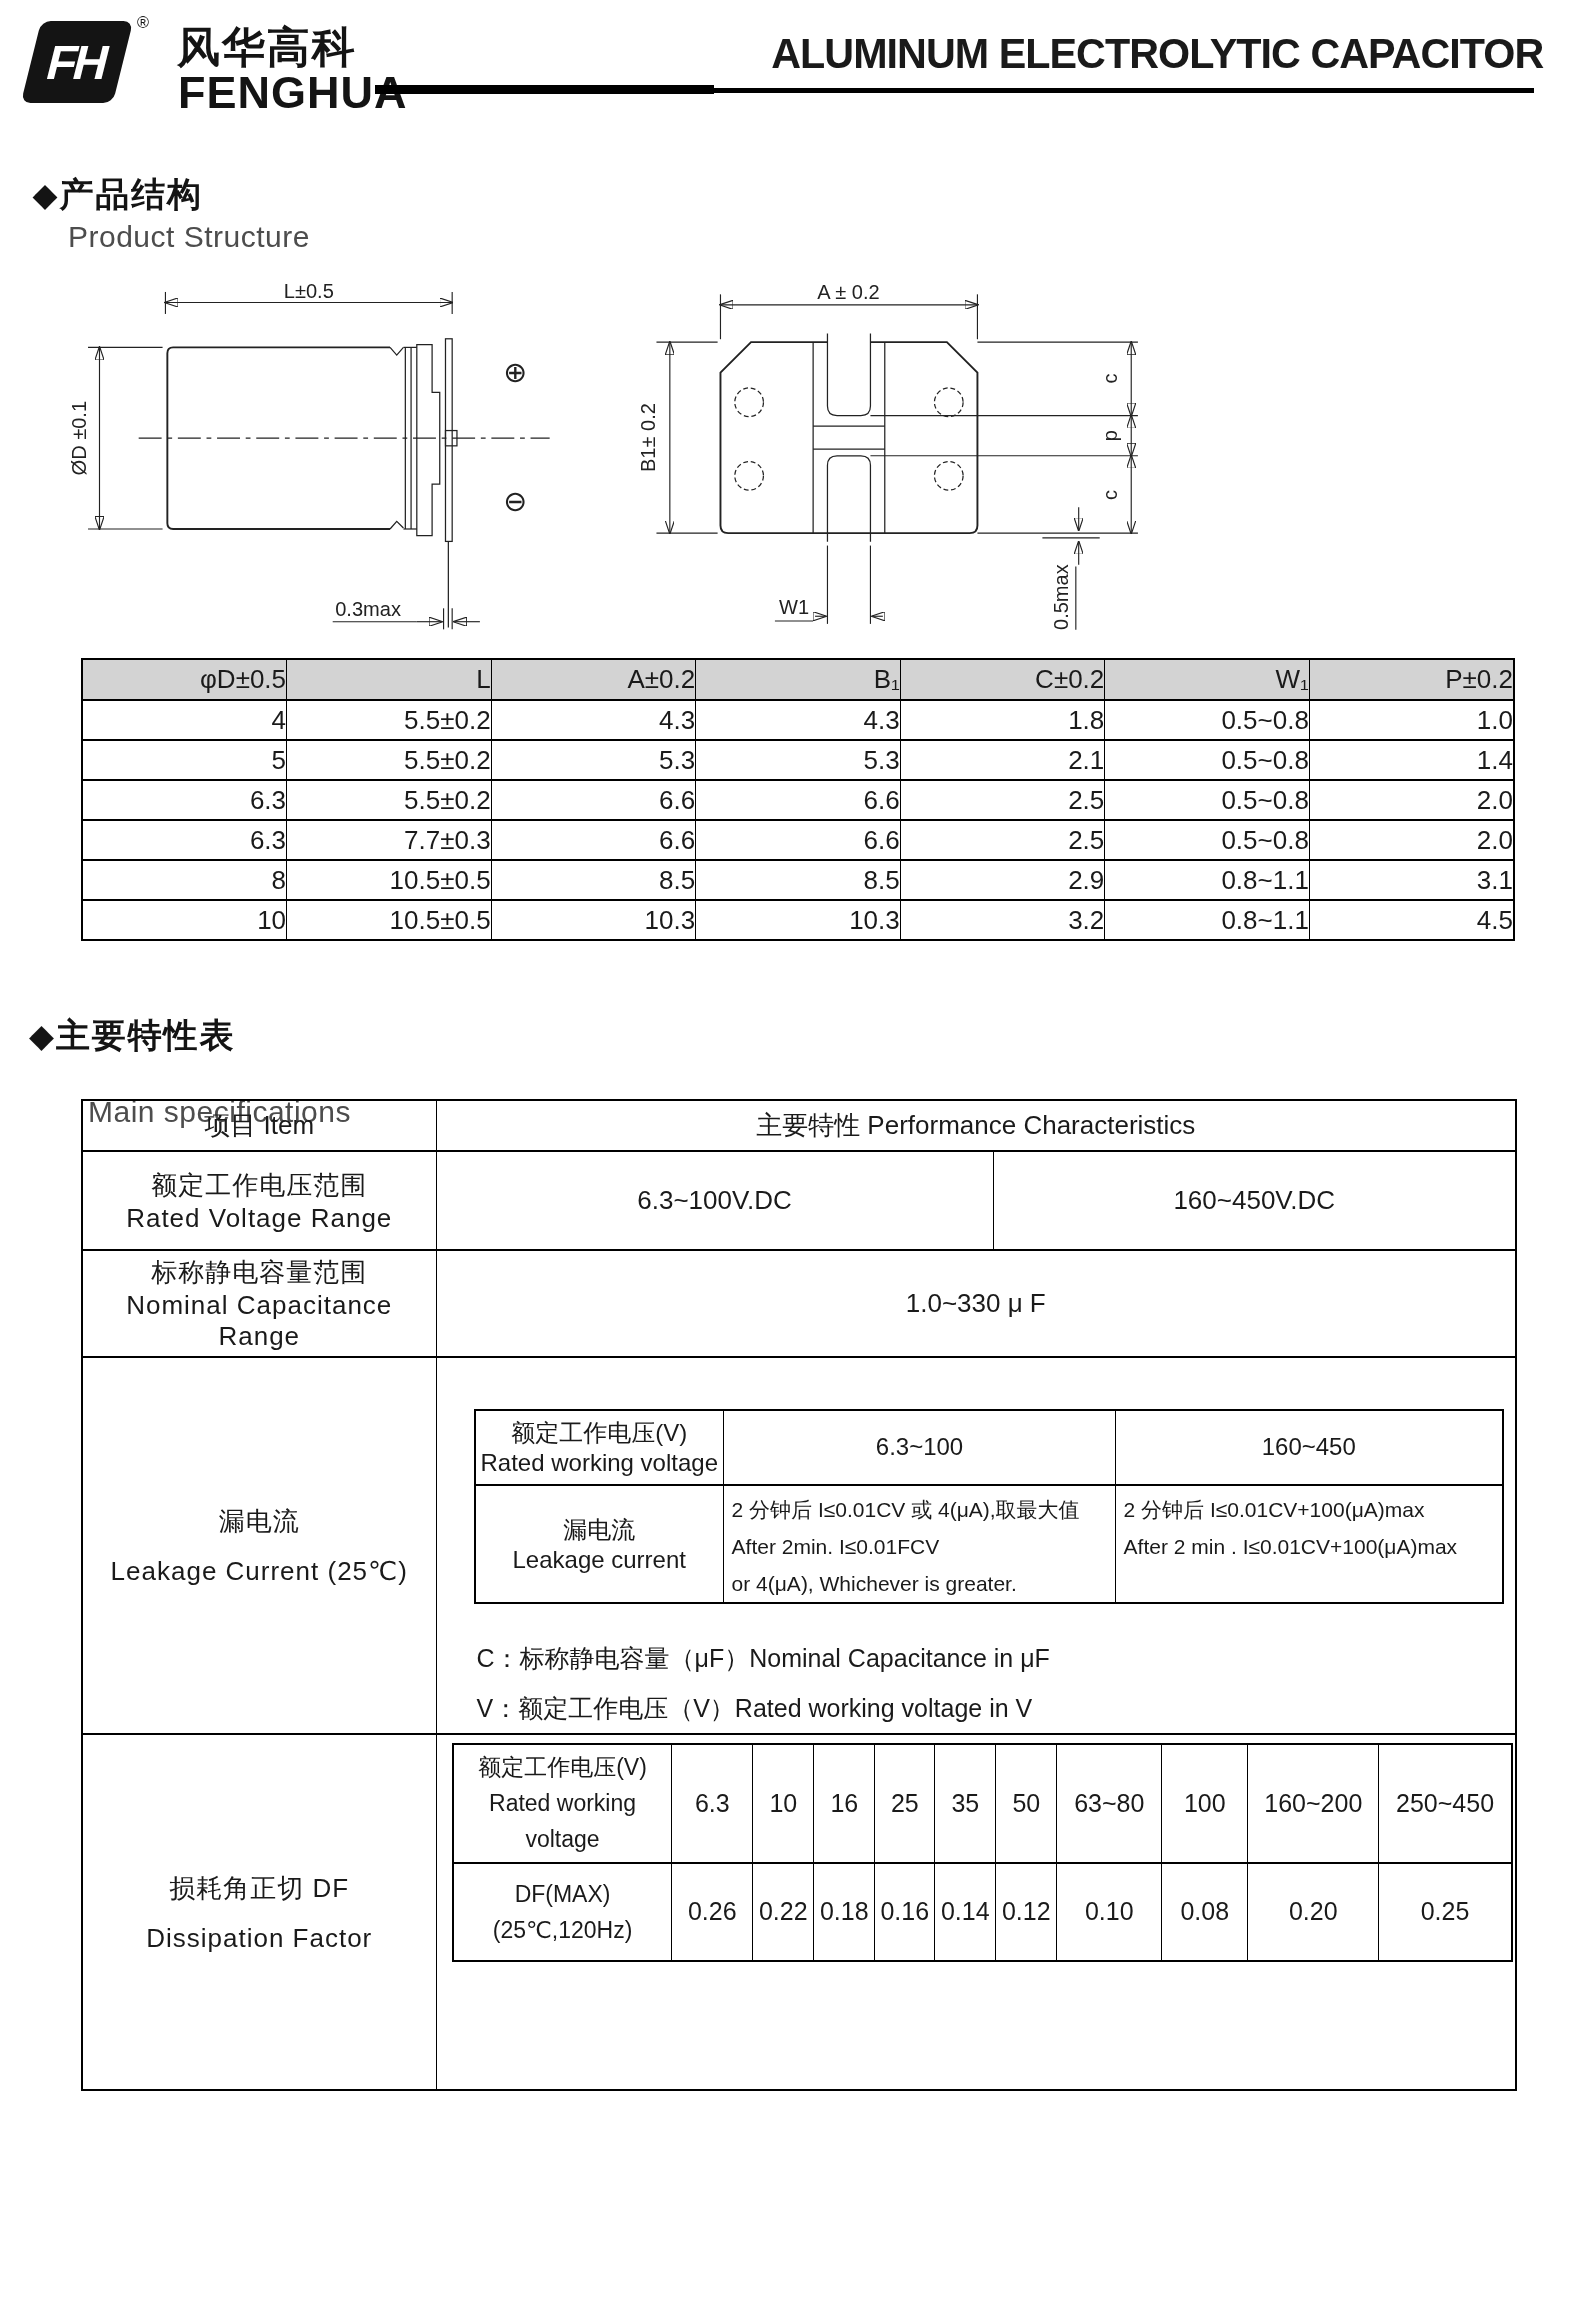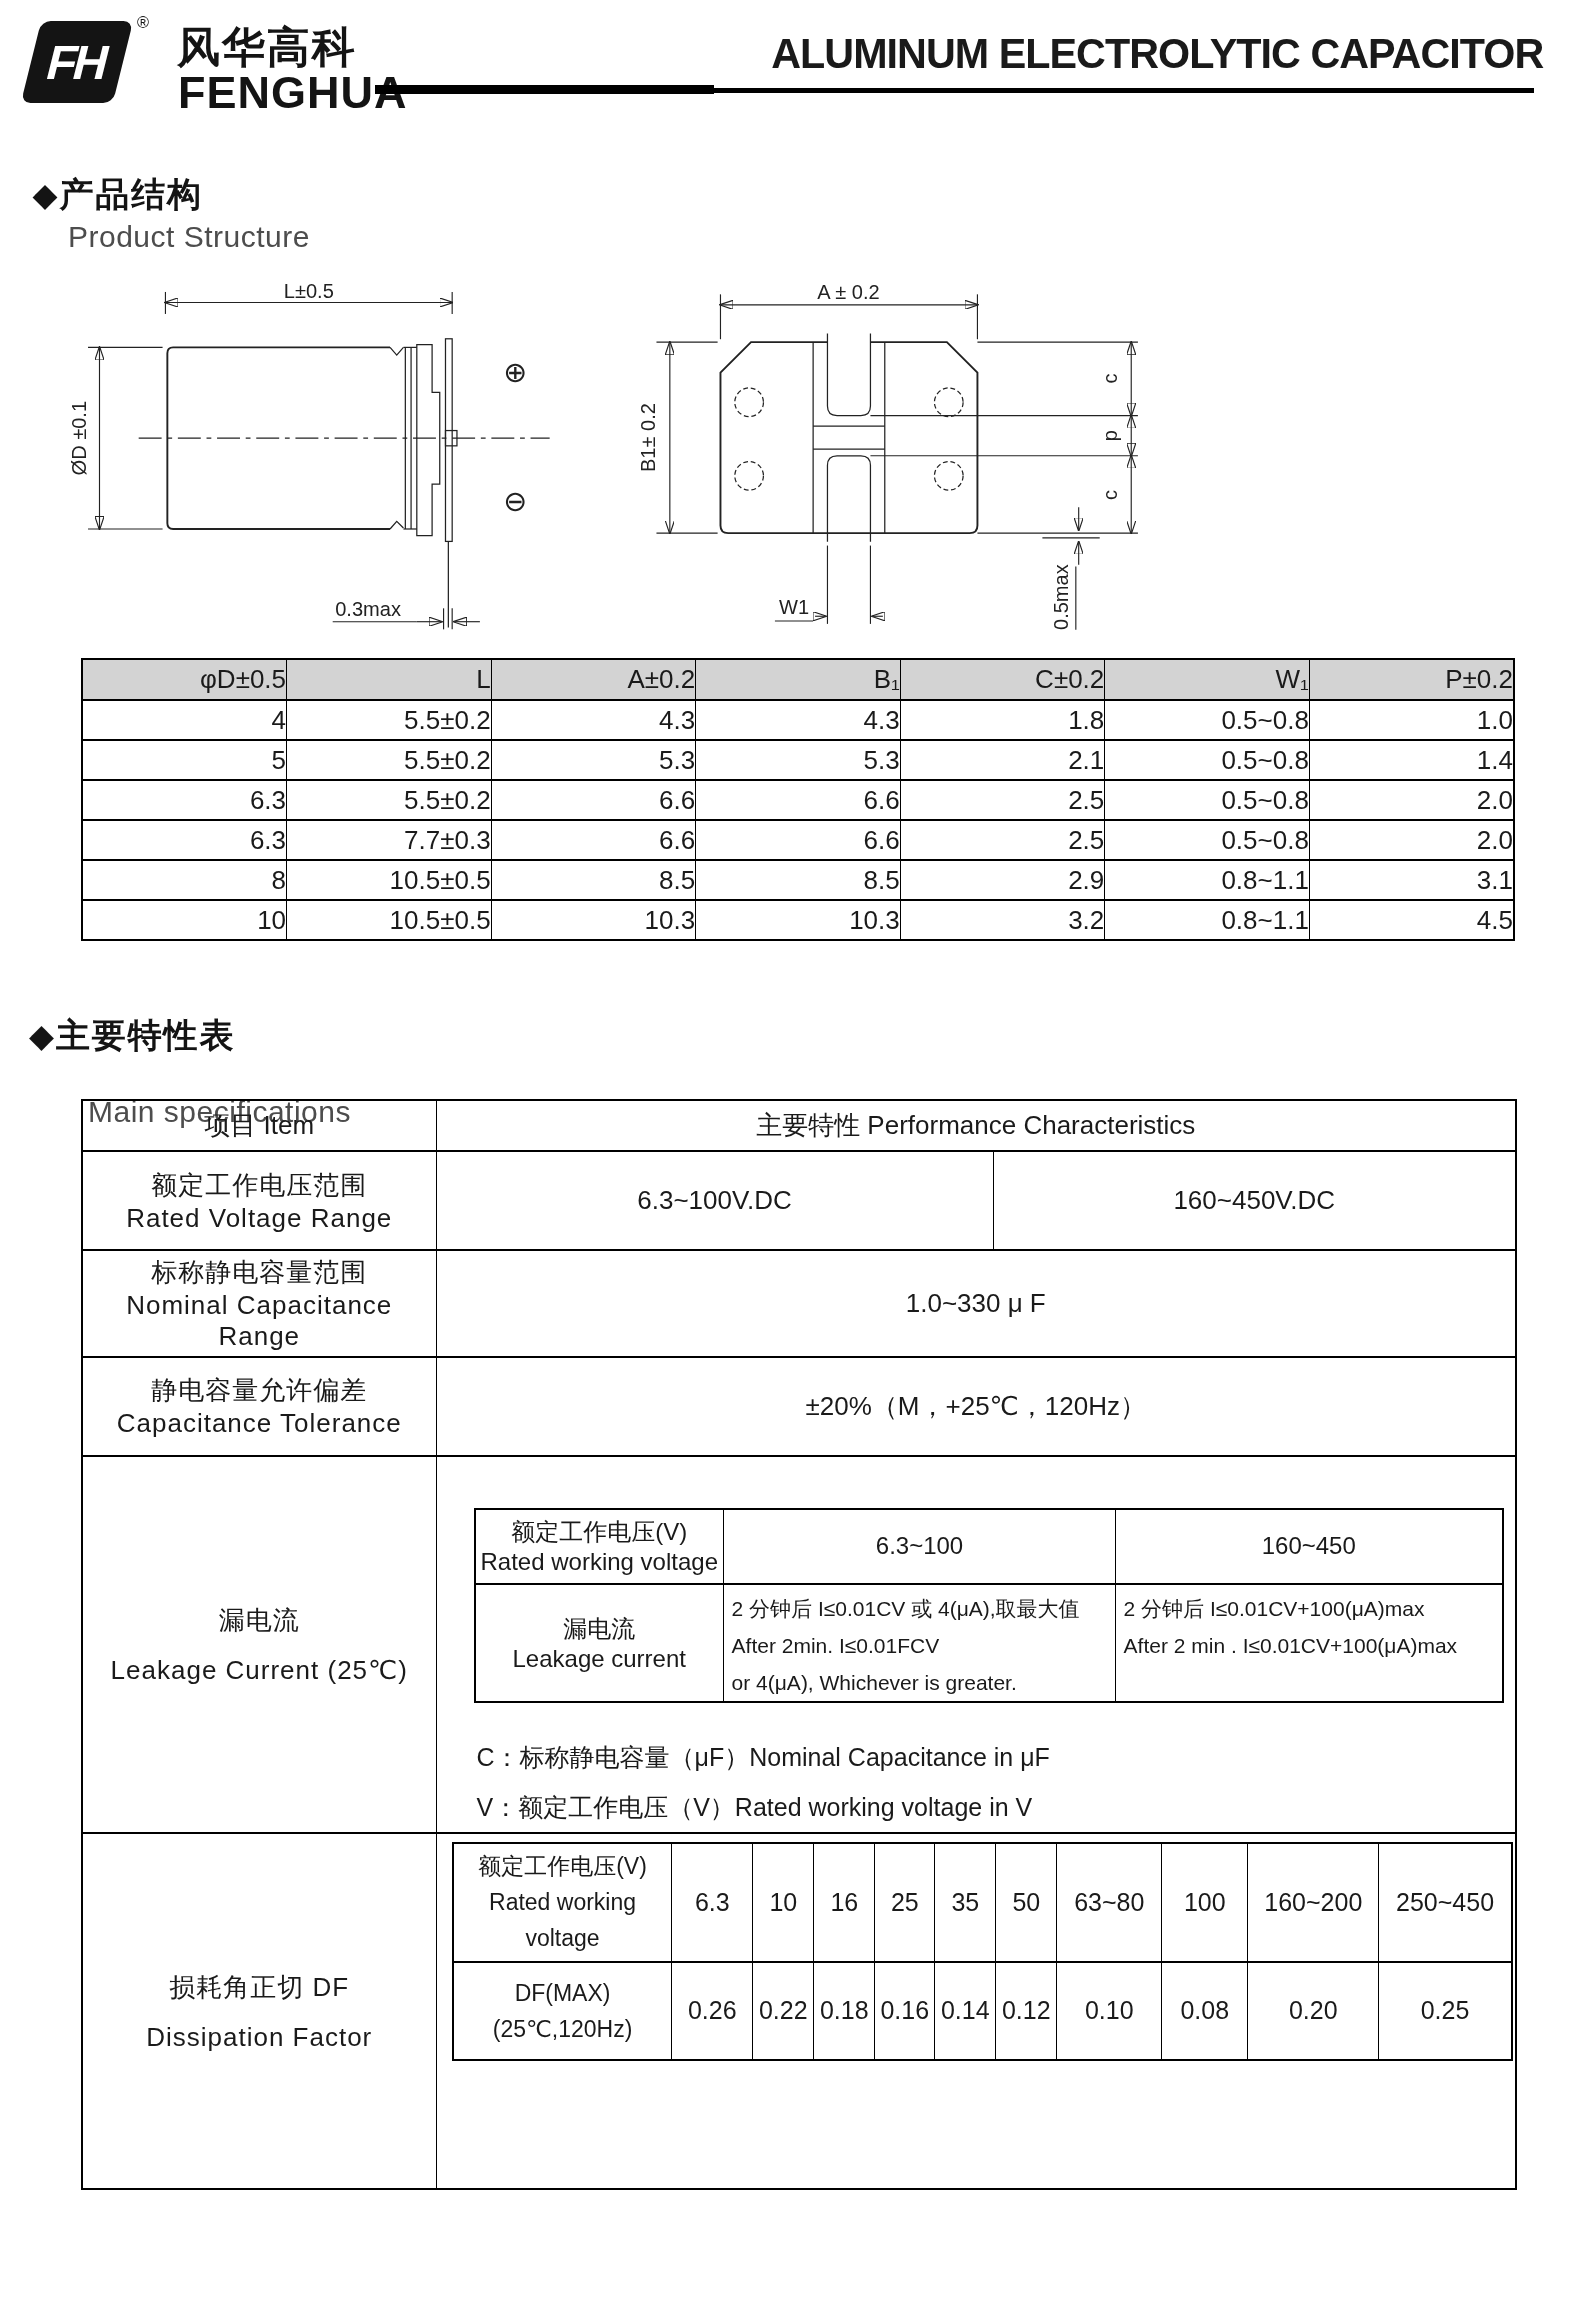--- a/index.html
+++ b/index.html
@@ -276,29 +276,20 @@
         <td class="cellpad">160~450V.DC</td>
       </tr>
       <tr style="height:98px">
         <td>
             <div class="lbl-stack">
           <span>标称静电容量范围</span>
           <span>Nominal Capacitance Range</span>
             </div>
           </td>
         <td colspan="2" class="cellpad">1.0~330 μ F</td>
-      </tr>
-      <tr style="height:99px">
-        <td>
-            <div class="lbl-stack">
-          <span>静电容量允许偏差</span>
-          <span>Capacitance Tolerance</span>
-            </div>
-          </td>
-        <td colspan="2" class="cellpad">±20%（M，+25℃，120Hz）</td>
       </tr>
 
       <tr style="height:376px">
         <td>
             <div class="lbl-stack" style="justify-content:center; gap:17px;">
           <span>漏电流</span>
           <span>Leakage Current (25℃)</span>
             </div>
           </td>
         <td colspan="2" class="freecell">

